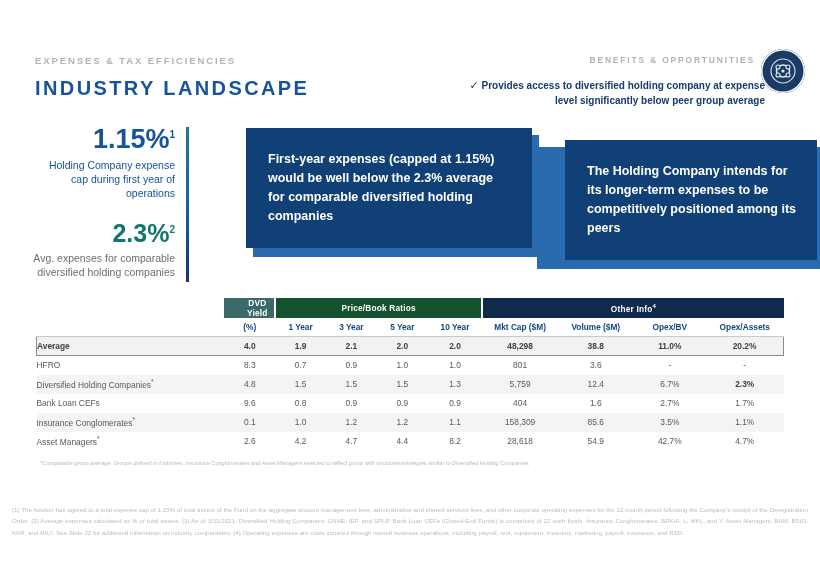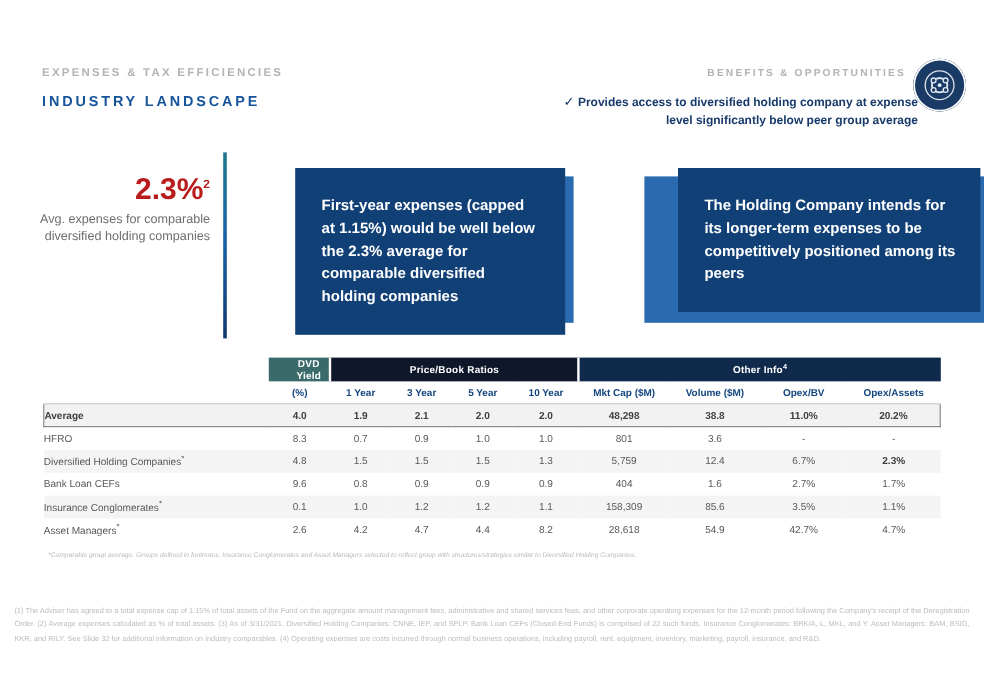--- a/index.html
+++ b/index.html
@@ -14,21 +14,21 @@
   .slide{position:relative;width:820px;height:568px;margin-top:30px;}
 
   
   .eyebrow{
     position:absolute;left:35px;top:25px;
     font-size:9.5px;letter-spacing:1.9px;font-weight:700;
     color:#b3b3b3;
   }
   .title{
     position:absolute;left:35px;top:47px;
-    font-size:12px;letter-spacing:2.4px;font-weight:700;
+    font-size:20px;letter-spacing:2.4px;font-weight:700;
     color:#15539b;
   }
   .eyebrow-right{
     position:absolute;right:65px;top:25px;
     font-size:8.5px;letter-spacing:1.8px;font-weight:600;
     color:#b3b3b3;text-align:right;
   }
   .bullet-right{
     position:absolute;right:55px;top:48px;width:300px;
     font-size:10px;font-weight:700;line-height:1.45;
@@ -42,21 +42,21 @@
     background:#1b3b67;
     box-shadow:0 0 0 1.5px #ffffff inset, 0 0 0 3px #1b3b67 inset;
     display:flex;align-items:center;justify-content:center;
   }
   .logo svg{display:block;}
 
   
   .stats{position:absolute;left:30px;top:96px;width:145px;text-align:right;}
   .stat-num{font-weight:700;line-height:1;}
   .stat1 .stat-num{font-size:27px;color:#15539b;}
-  .stat2 .stat-num{font-size:25px;color:#b91c1c;}
+  .stat2 .stat-num{font-size:25px;color:#0f766e;}
   .stat-num sup{font-size:10px;font-weight:600;vertical-align:super;}
   .stat-desc{font-size:10.5px;line-height:1.35;margin-top:5px;}
   .stat1 .stat-desc{color:#15539b;}
   .stat2 .stat-desc{color:#6d6e71;}
   .stat2{margin-top:20px;}
   .divider{
     position:absolute;left:186px;top:97px;width:3px;height:155px;
     background:linear-gradient(180deg,#1f7a8c 0%,#1763ab 45%,#12386e 100%);
   }
 
@@ -68,21 +68,21 @@
   }
   .box{
     position:relative;
     background:#114077;
     color:#ffffff;
     font-weight:700;
     font-size:12.5px;line-height:1.52;
     padding:22px 20px 22px 22px;
     box-sizing:border-box;
   }
-  #box1{left:246px;top:110px;width:225px;height:122px;}
+  #box1{left:246px;top:98px;width:286px;height:122px;}
   #box2{left:530px;top:110px;width:252px;height:122px;padding-left:35px;}
 
   
   .tbl-label{
     position:absolute;left:38px;top:278px;
     font-size:9.5px;font-weight:700;letter-spacing:1.5px;color:#15539b;
   }
   .tbl-label sup{font-size:7px;}
 
   table.comps{
@@ -92,21 +92,21 @@
     font-size:8.2px;
   }
   table.comps th,table.comps td{padding:0;}
 
   .grp{
     color:#ffffff;font-weight:700;font-size:8.3px;
     text-align:center;height:15px;letter-spacing:.2px;
     border-right:2px solid #ffffff;
   }
   .grp.teal{background:#3a6a6a;padding-left:16px;}
-  .grp.mid{background:#0f172a;}
+  .grp.mid{background:#14532d;}
   .grp.dark{background:#102a4c;border-right:none;}
   .grp sup{font-size:6px;}
 
   .sub{
     color:#13467f;font-weight:700;font-size:8.3px;
     text-align:center;height:18px;vertical-align:middle;
     background:#ffffff;
     border-bottom:1.2px solid #c9c9c9;
   }
   .sub.blank{border-bottom:1.2px solid #c9c9c9;}
@@ -162,20 +162,24 @@
       <path d="M8 9 Q13 5 18 9 Q21 13 18 17 Q13 21 8 17 Q5 13 8 9 Z" fill="none" stroke="#dfe8f2" stroke-width="1.5"></path>
       <circle cx="8" cy="9" r="2" fill="#1b3b67" stroke="#dfe8f2" stroke-width="1.1"></circle>
       <circle cx="18" cy="9" r="2" fill="#1b3b67" stroke="#dfe8f2" stroke-width="1.1"></circle>
       <circle cx="18" cy="17" r="2" fill="#1b3b67" stroke="#dfe8f2" stroke-width="1.1"></circle>
       <circle cx="8" cy="17" r="2" fill="#1b3b67" stroke="#dfe8f2" stroke-width="1.1"></circle>
       <circle cx="13" cy="13" r="1.6" fill="#dfe8f2"></circle>
     </svg>
   </div>
 
   <div class="stats">
+    <div class="stat1">
+      <div class="stat-num"><span>1.15%</span><sup>1</sup></div>
+      <div class="stat-desc">Holding Company expense cap during first year of operations</div>
+    </div>
     <div class="stat2">
       <div class="stat-num"><span>2.3%</span><sup>2</sup></div>
       <div class="stat-desc">Avg. expenses for comparable diversified holding companies</div>
     </div>
   </div>
   <div class="divider"></div>
 
   <div class="box-wrap" id="box1">
     <div class="box-shadow"></div>
     <div class="box">First-year expenses (capped at 1.15%) would be well below the 2.3% average for comparable diversified holding companies</div>

